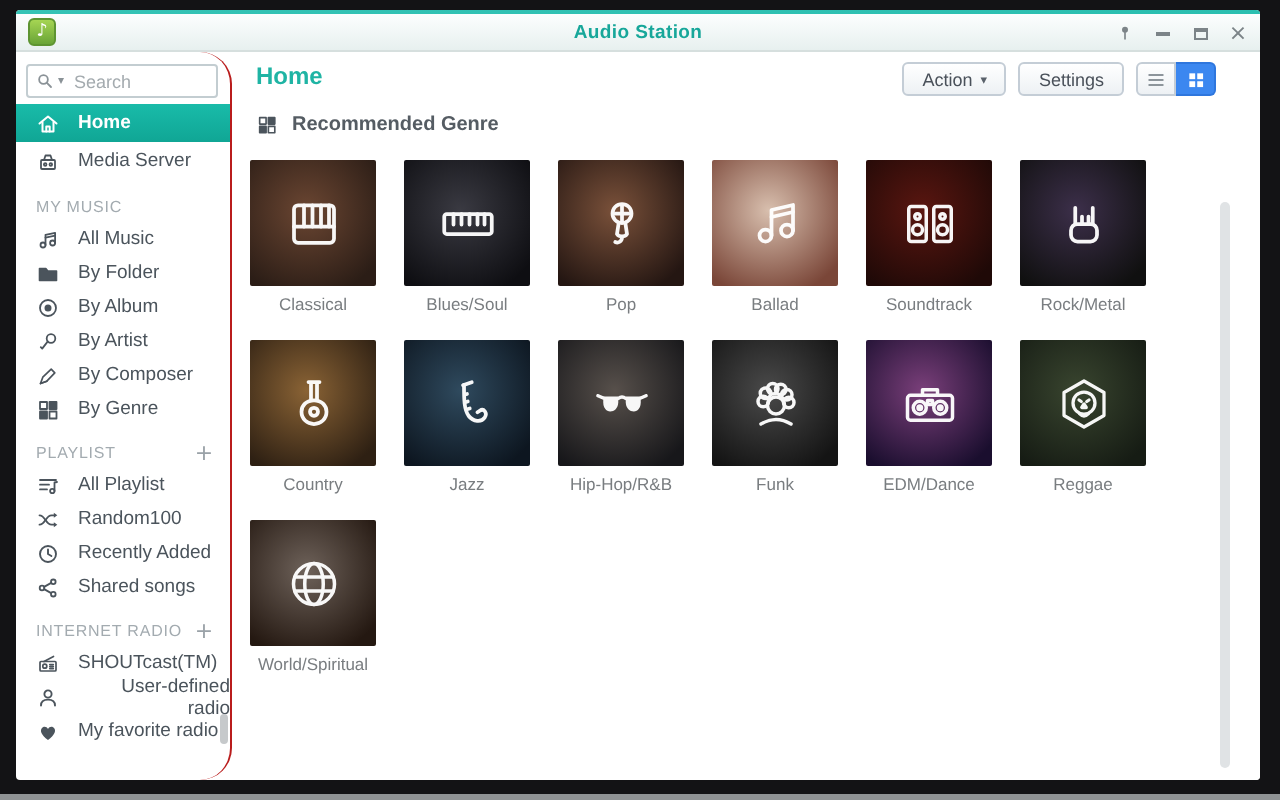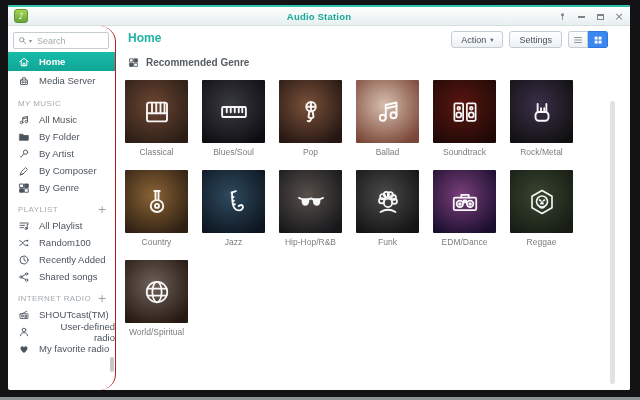--- a/index.html
+++ b/index.html
@@ -148,20 +148,29 @@
               <span style="display:inline-flex">
                 <svg viewBox="0 0 24 24" fill="none" stroke="currentColor" stroke-width="1.6" stroke-linecap="round" stroke-linejoin="round">
                   <path d="M3.5 6.5 H9.8 L11.8 9 H20.5 V18.5 H3.5 Z" fill="currentColor"></path>
                 </svg>
               </span>
               <span>By Folder</span>
             </div>
             <div class="side-item">
               <span style="display:inline-flex">
                 <svg viewBox="0 0 24 24" fill="none" stroke="currentColor" stroke-width="1.8" stroke-linecap="round" stroke-linejoin="round">
+                  <circle cx="12" cy="12" r="8"></circle>
+                  <circle cx="12" cy="12" r="2.6" fill="currentColor"></circle>
+                </svg>
+              </span>
+              <span>By Album</span>
+            </div>
+            <div class="side-item">
+              <span style="display:inline-flex">
+                <svg viewBox="0 0 24 24" fill="none" stroke="currentColor" stroke-width="1.8" stroke-linecap="round" stroke-linejoin="round">
                   <circle cx="15" cy="8.5" r="4.3"></circle>
                   <path d="M11.8 11.4 L6.2 18.6 L4.8 17.2"></path>
                 </svg>
               </span>
               <span>By Artist</span>
             </div>
             <div class="side-item">
               <span style="display:inline-flex">
                 <svg viewBox="0 0 24 24" fill="none" stroke="currentColor" stroke-width="1.7" stroke-linecap="round" stroke-linejoin="round">
                   <path d="M4.5 19.5 L6.8 13.2 L15.2 5.2 L18.8 8.8 L10.8 17.2 Z"></path>

